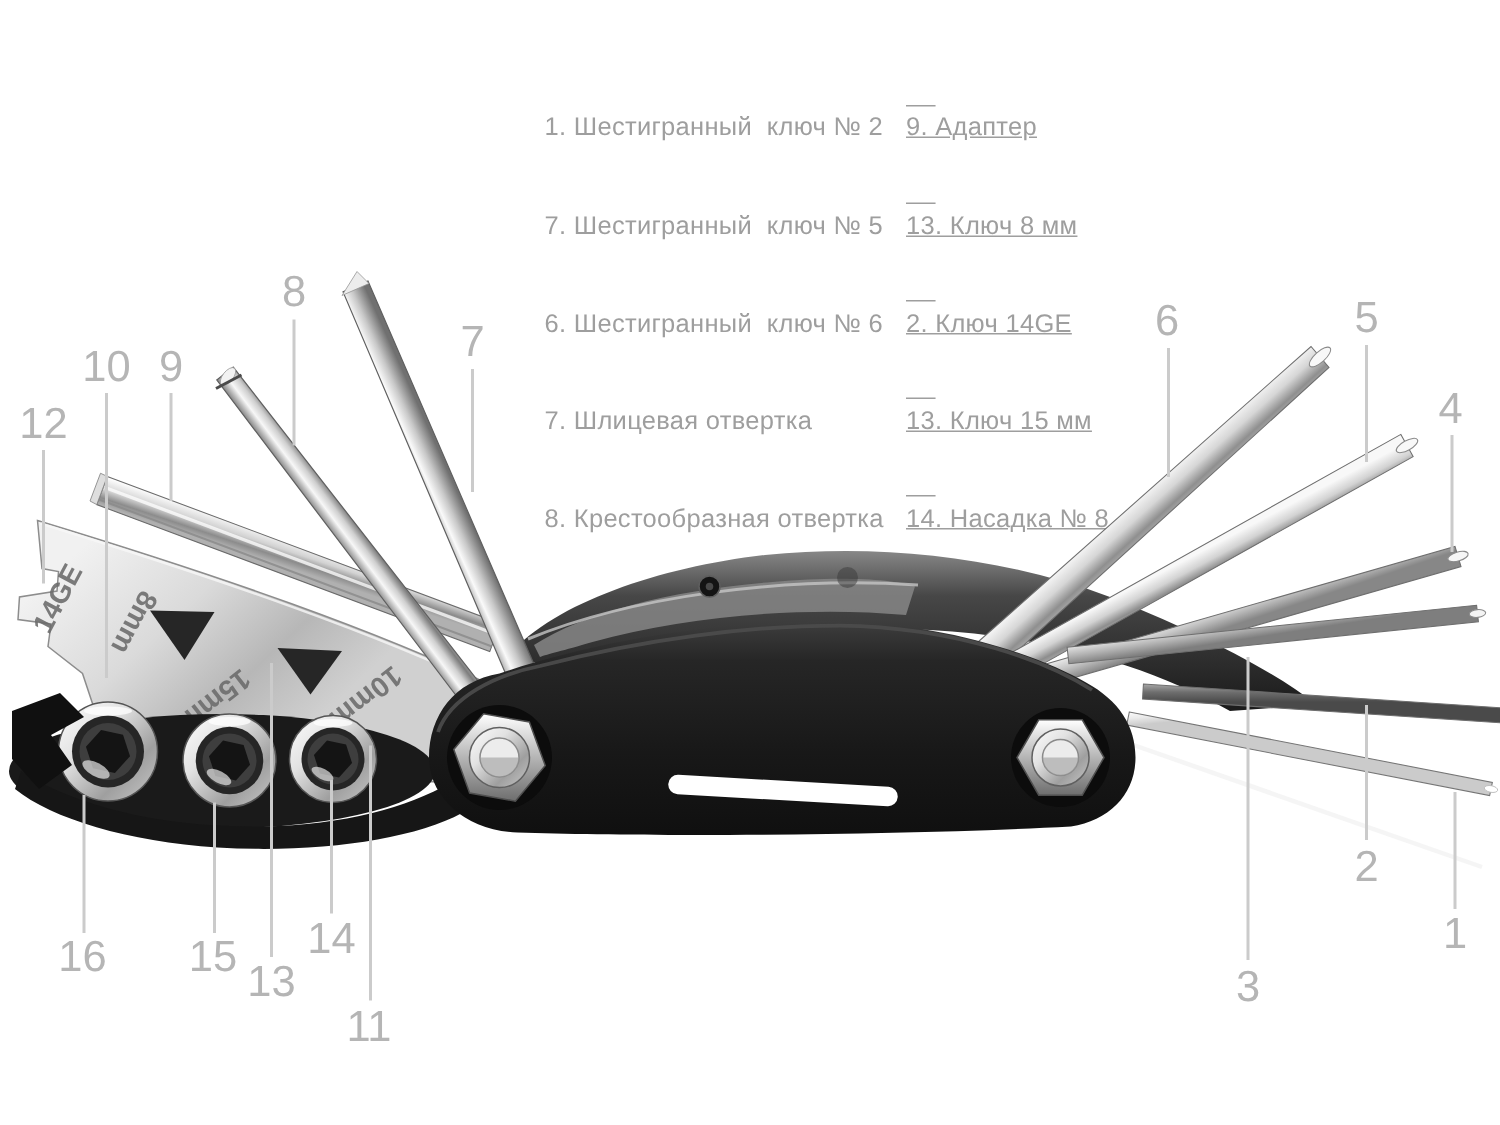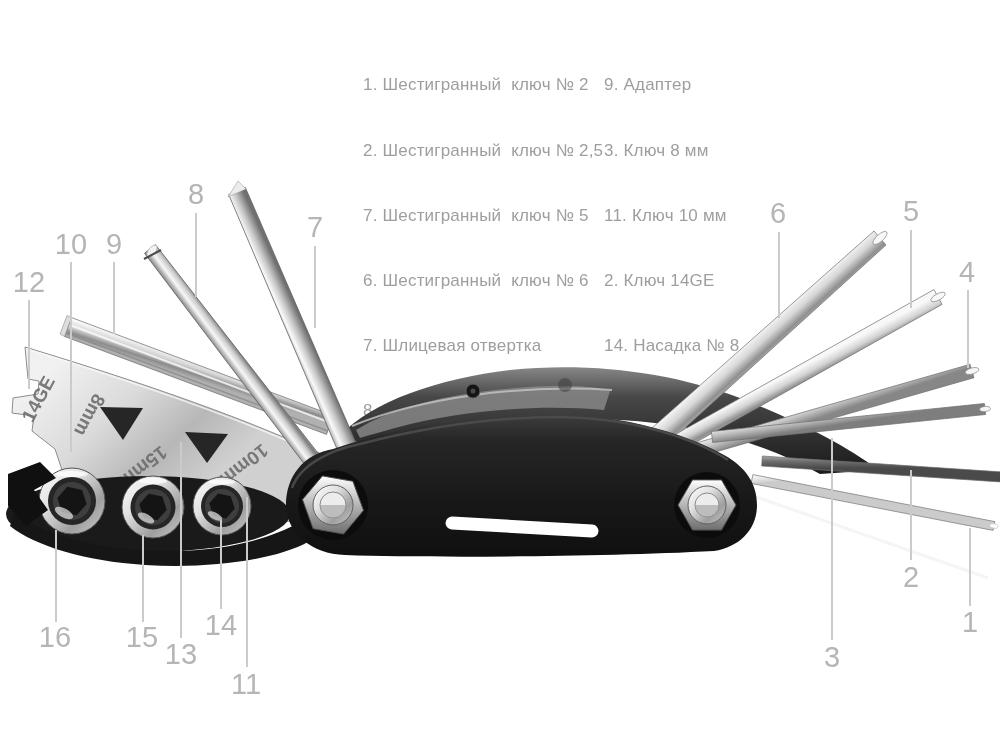--- a/index.html
+++ b/index.html
@@ -2,43 +2,42 @@
 <html><head>
 <meta charset="utf-8">
 <style>
   html,body{margin:0;padding:0;background:#fff;}
   #stage{position:relative;width:1000px;height:750px;background:#ffffff;overflow:hidden;
          font-family:"Liberation Sans", sans-serif;}
   #tool-svg{position:absolute;left:0;top:0;}
   .legend-col{position:absolute;font-size:17px;line-height:21.7px;color:#9e9e9e;
               letter-spacing:.2px;white-space:pre;font-weight:400;}
   #legend-left{left:363px;top:31px;}
-  #legend-right{left:604px;top:31px;}
+  #legend-right{left:604px;top:31px;text-decoration:underline;}
   .callout-num{font-size:29px;font-weight:300;fill:#b5b5b5;}
   .leader{stroke:#cbcbcb;stroke-width:2;}
   .engrave{font-size:19px;font-weight:600;fill:#6b6b6b;opacity:.88;}
 </style>
 </head>
 <body>
 
 <div id="stage">
 
   <div id="legend-left" class="legend-col">
     <div>1. Шестигранный  ключ № 2</div>
-    <div>2. Шестигранный  ключ № 2,5</div>
     <div>7. Шестигранный  ключ № 5</div>
     <div>6. Шестигранный  ключ № 6</div>
     <div>7. Шлицевая отвертка</div>
     <div>8. Крестообразная отвертка</div>
   </div>
   <div id="legend-right" class="legend-col">
     <div>9. Адаптер</div>
-    <div>3. Ключ 8 мм</div>
-    <div>11. Ключ 10 мм</div>
+    <div>13. Ключ 8 мм</div>
     <div>2. Ключ 14GE</div>
+    <div>13. Ключ 15 мм</div>
     <div>14. Насадка № 8</div>
     <div>15. Насадка № 9</div>
     <div>16. Насадка №10</div>
   </div>
 
   <svg id="tool-svg" width="1000" height="750" viewBox="0 0 1000 750">
     <defs>
       <linearGradient id="gBar" x1="71" y1="318" x2="65" y2="336" gradientUnits="userSpaceOnUse">
         <stop offset="0" stop-color="#ffffff"></stop>
           <stop offset=".45" stop-color="#d2d2d2"></stop>

